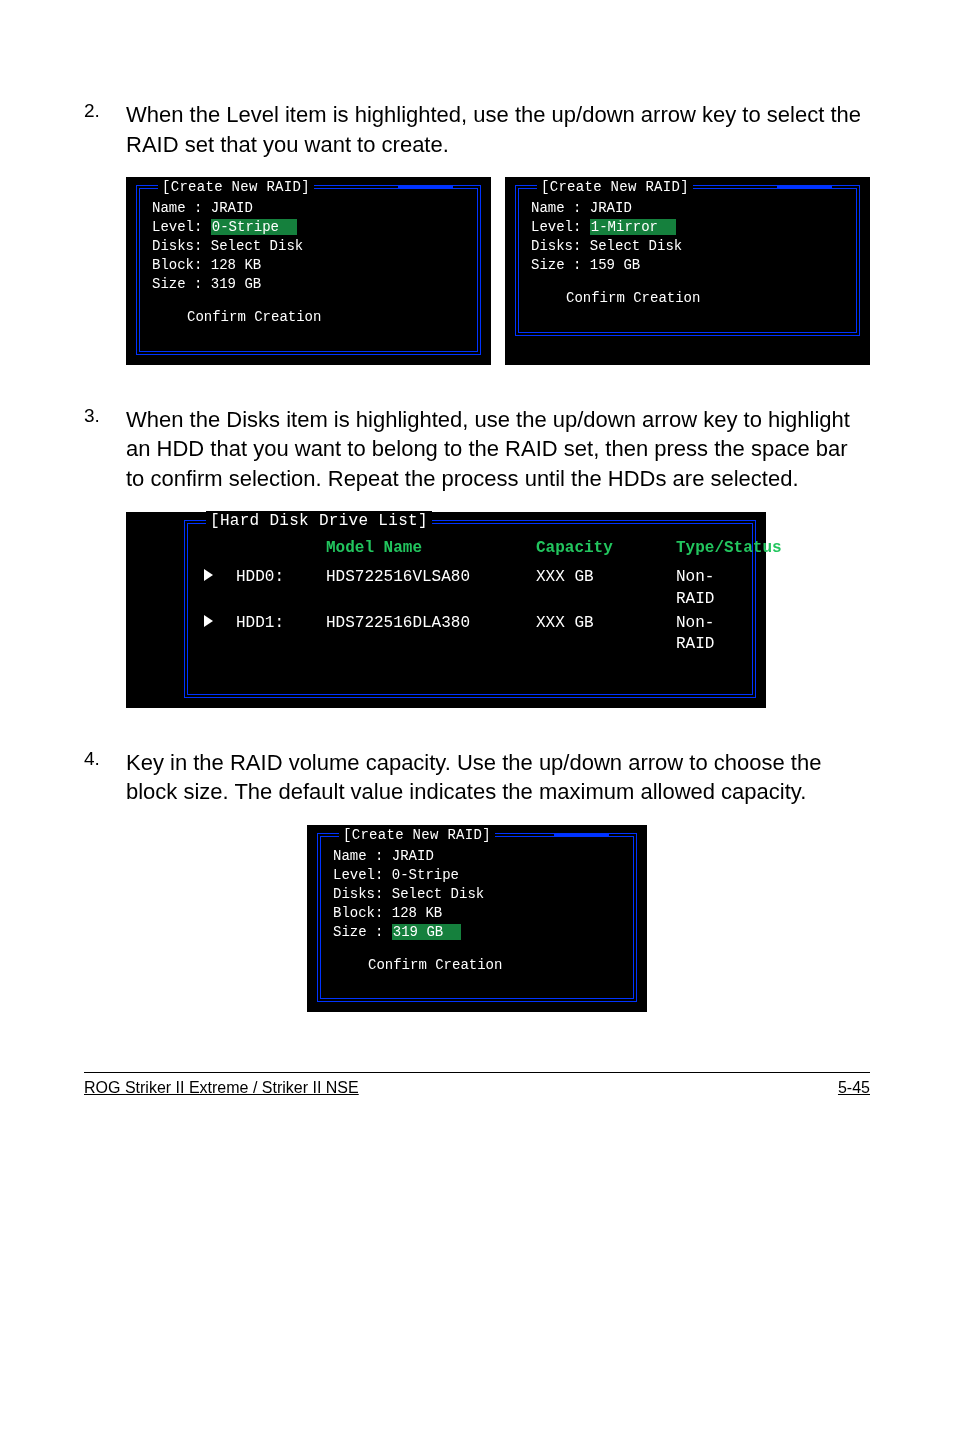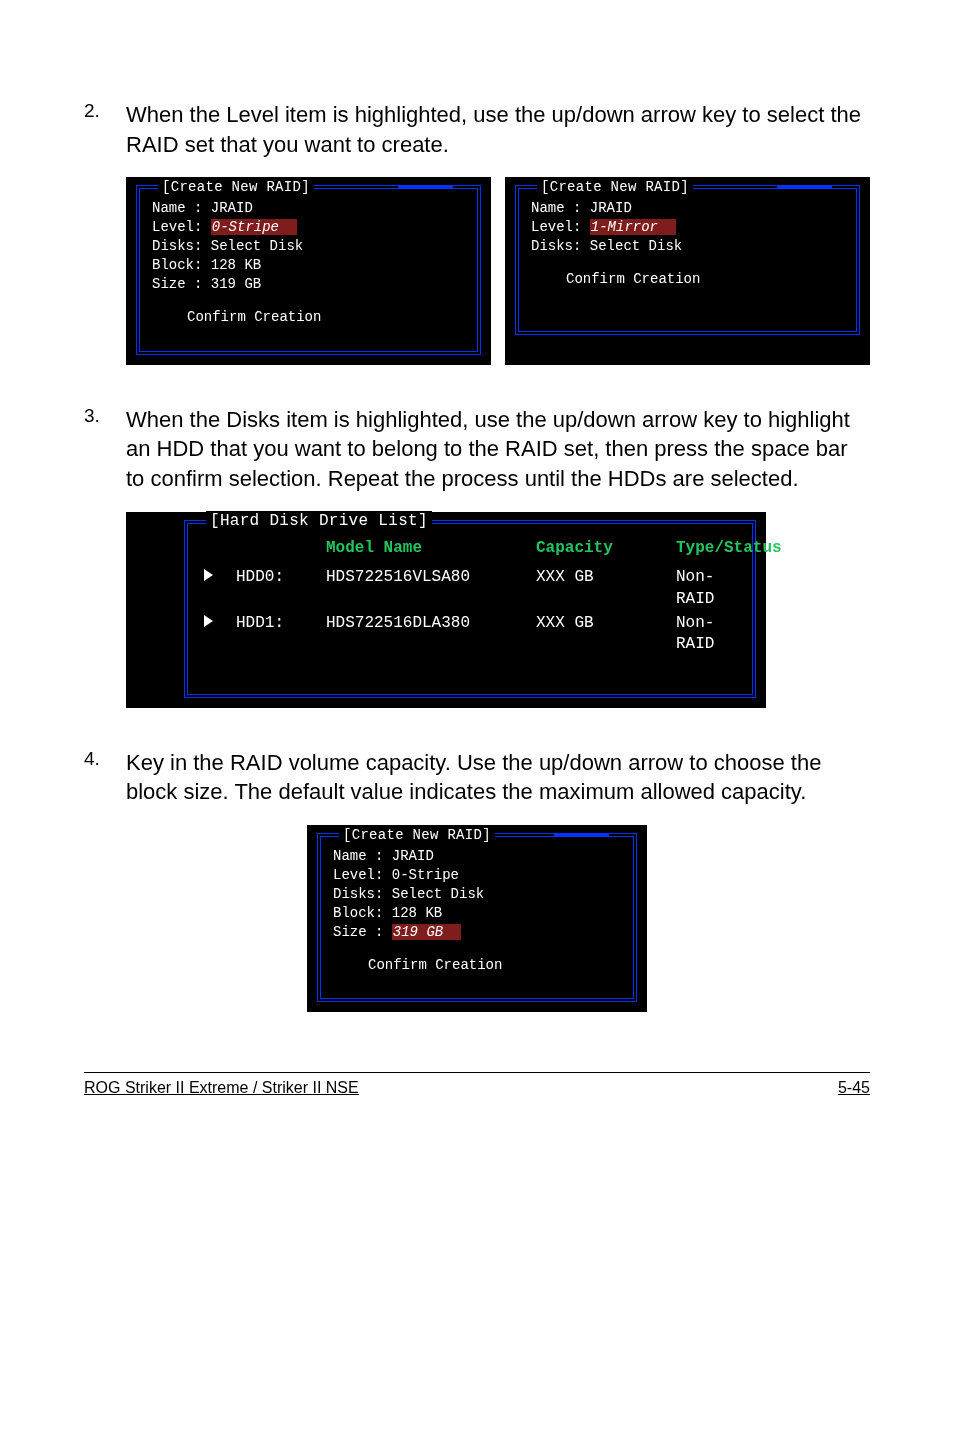--- a/index.html
+++ b/index.html
@@ -87,25 +87,24 @@
   }
   .topline {
     position: absolute;
     top: -0.25em;
     right: 24px;
     width: 55px;
     height: 2px;
     background: #0033ff;
   }
   .hl {
-    background: #7f1d1d;
+    background: #15803d;
     color: #fff;
     padding: 0 1px;
     white-space: pre;
-    font-style: italic;
   }
   .row { white-space: pre; }
   .blank { height: 1em; }
   .confirm { padding-left: 2.5em; white-space: pre; }
 
   
   .panel.disklist {
     padding: 14px 16px 36px 16px;
     min-height: 160px;
     margin-left: 48px;
@@ -170,20 +169,21 @@
       </div>
     </div>
 
     <div class="term">
       <div class="panel">
         <span class="panel-title-wrap">[Create New RAID]</span>
         <span class="topline"></span>
         <div class="row"><span>Name : JRAID</span></div>
         <div class="row"><span>Level: </span><span class="hl">1-Mirror  </span></div>
         <div class="row"><span>Disks: Select Disk</span></div>
+        <div class="row"><span>Size : 159 GB</span></div>
         <div class="blank"></div>
         <div class="confirm"><span>Confirm Creation</span></div>
       </div>
     </div>
   </div>
 
   <div class="step">
     <div class="step-num">3.</div>
     <div class="step-text">When the Disks item is highlighted, use the up/down arrow key to highlight an HDD that you want to belong to the RAID set, then press the space bar to confirm selection. Repeat the process until the HDDs are selected.</div>
   </div>

